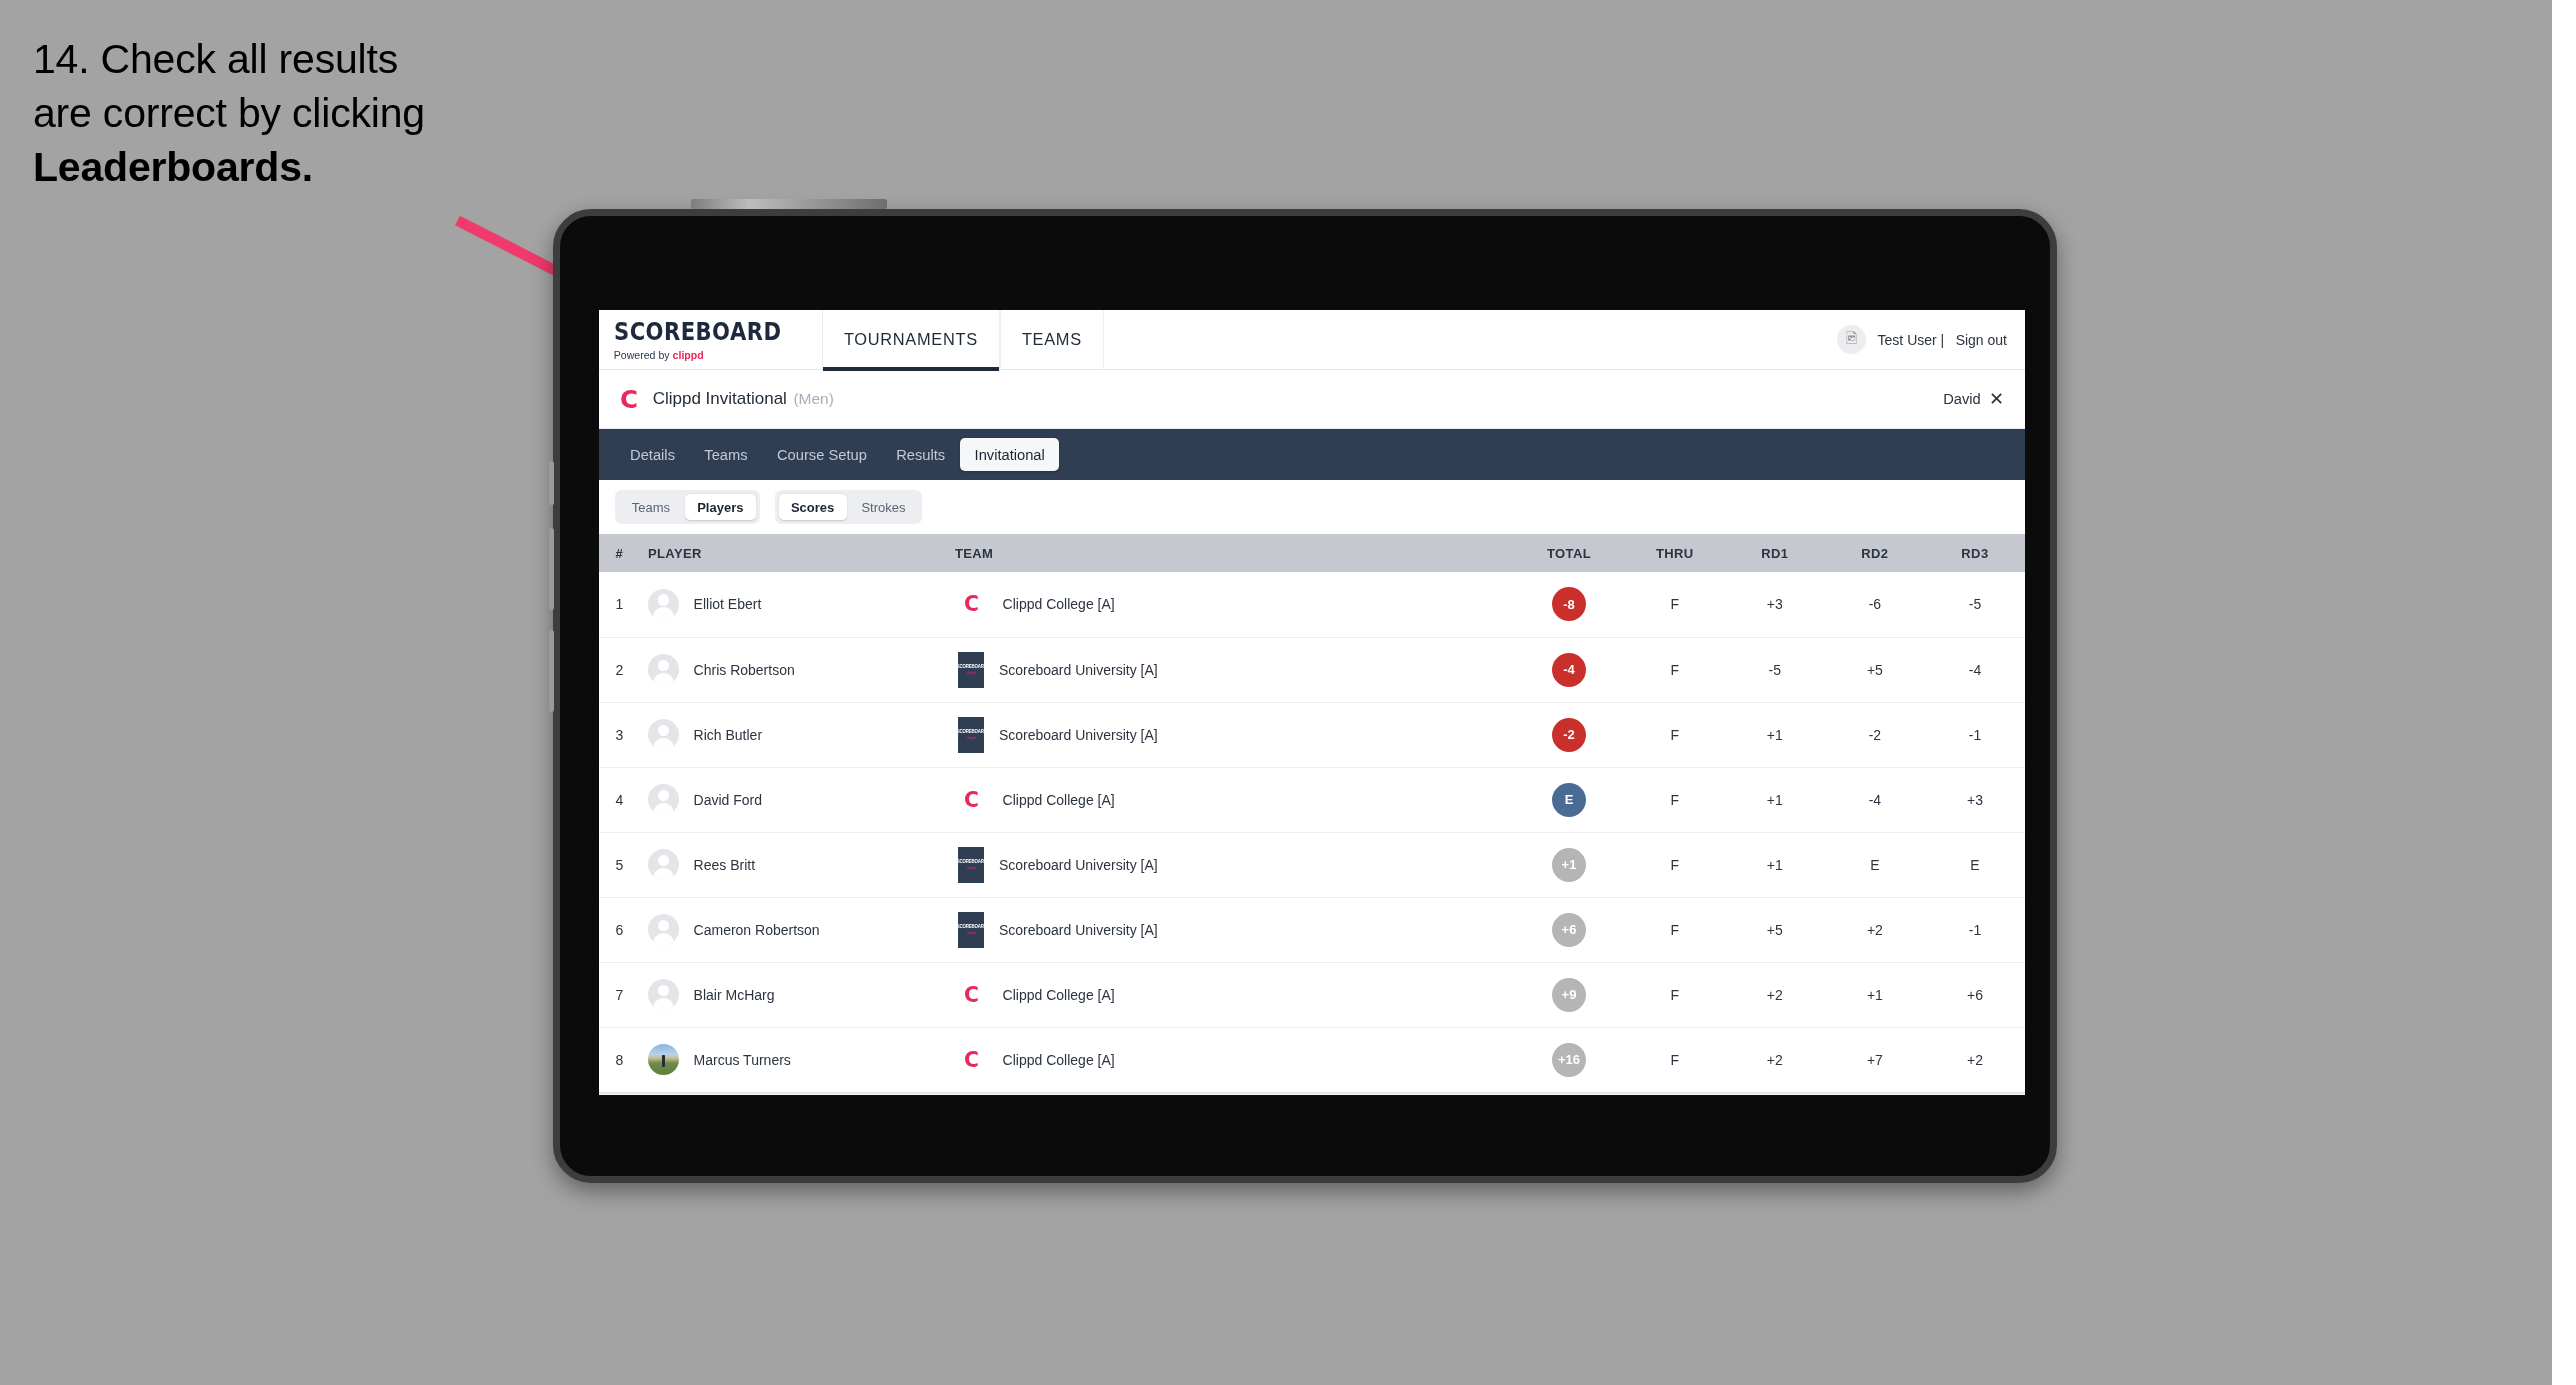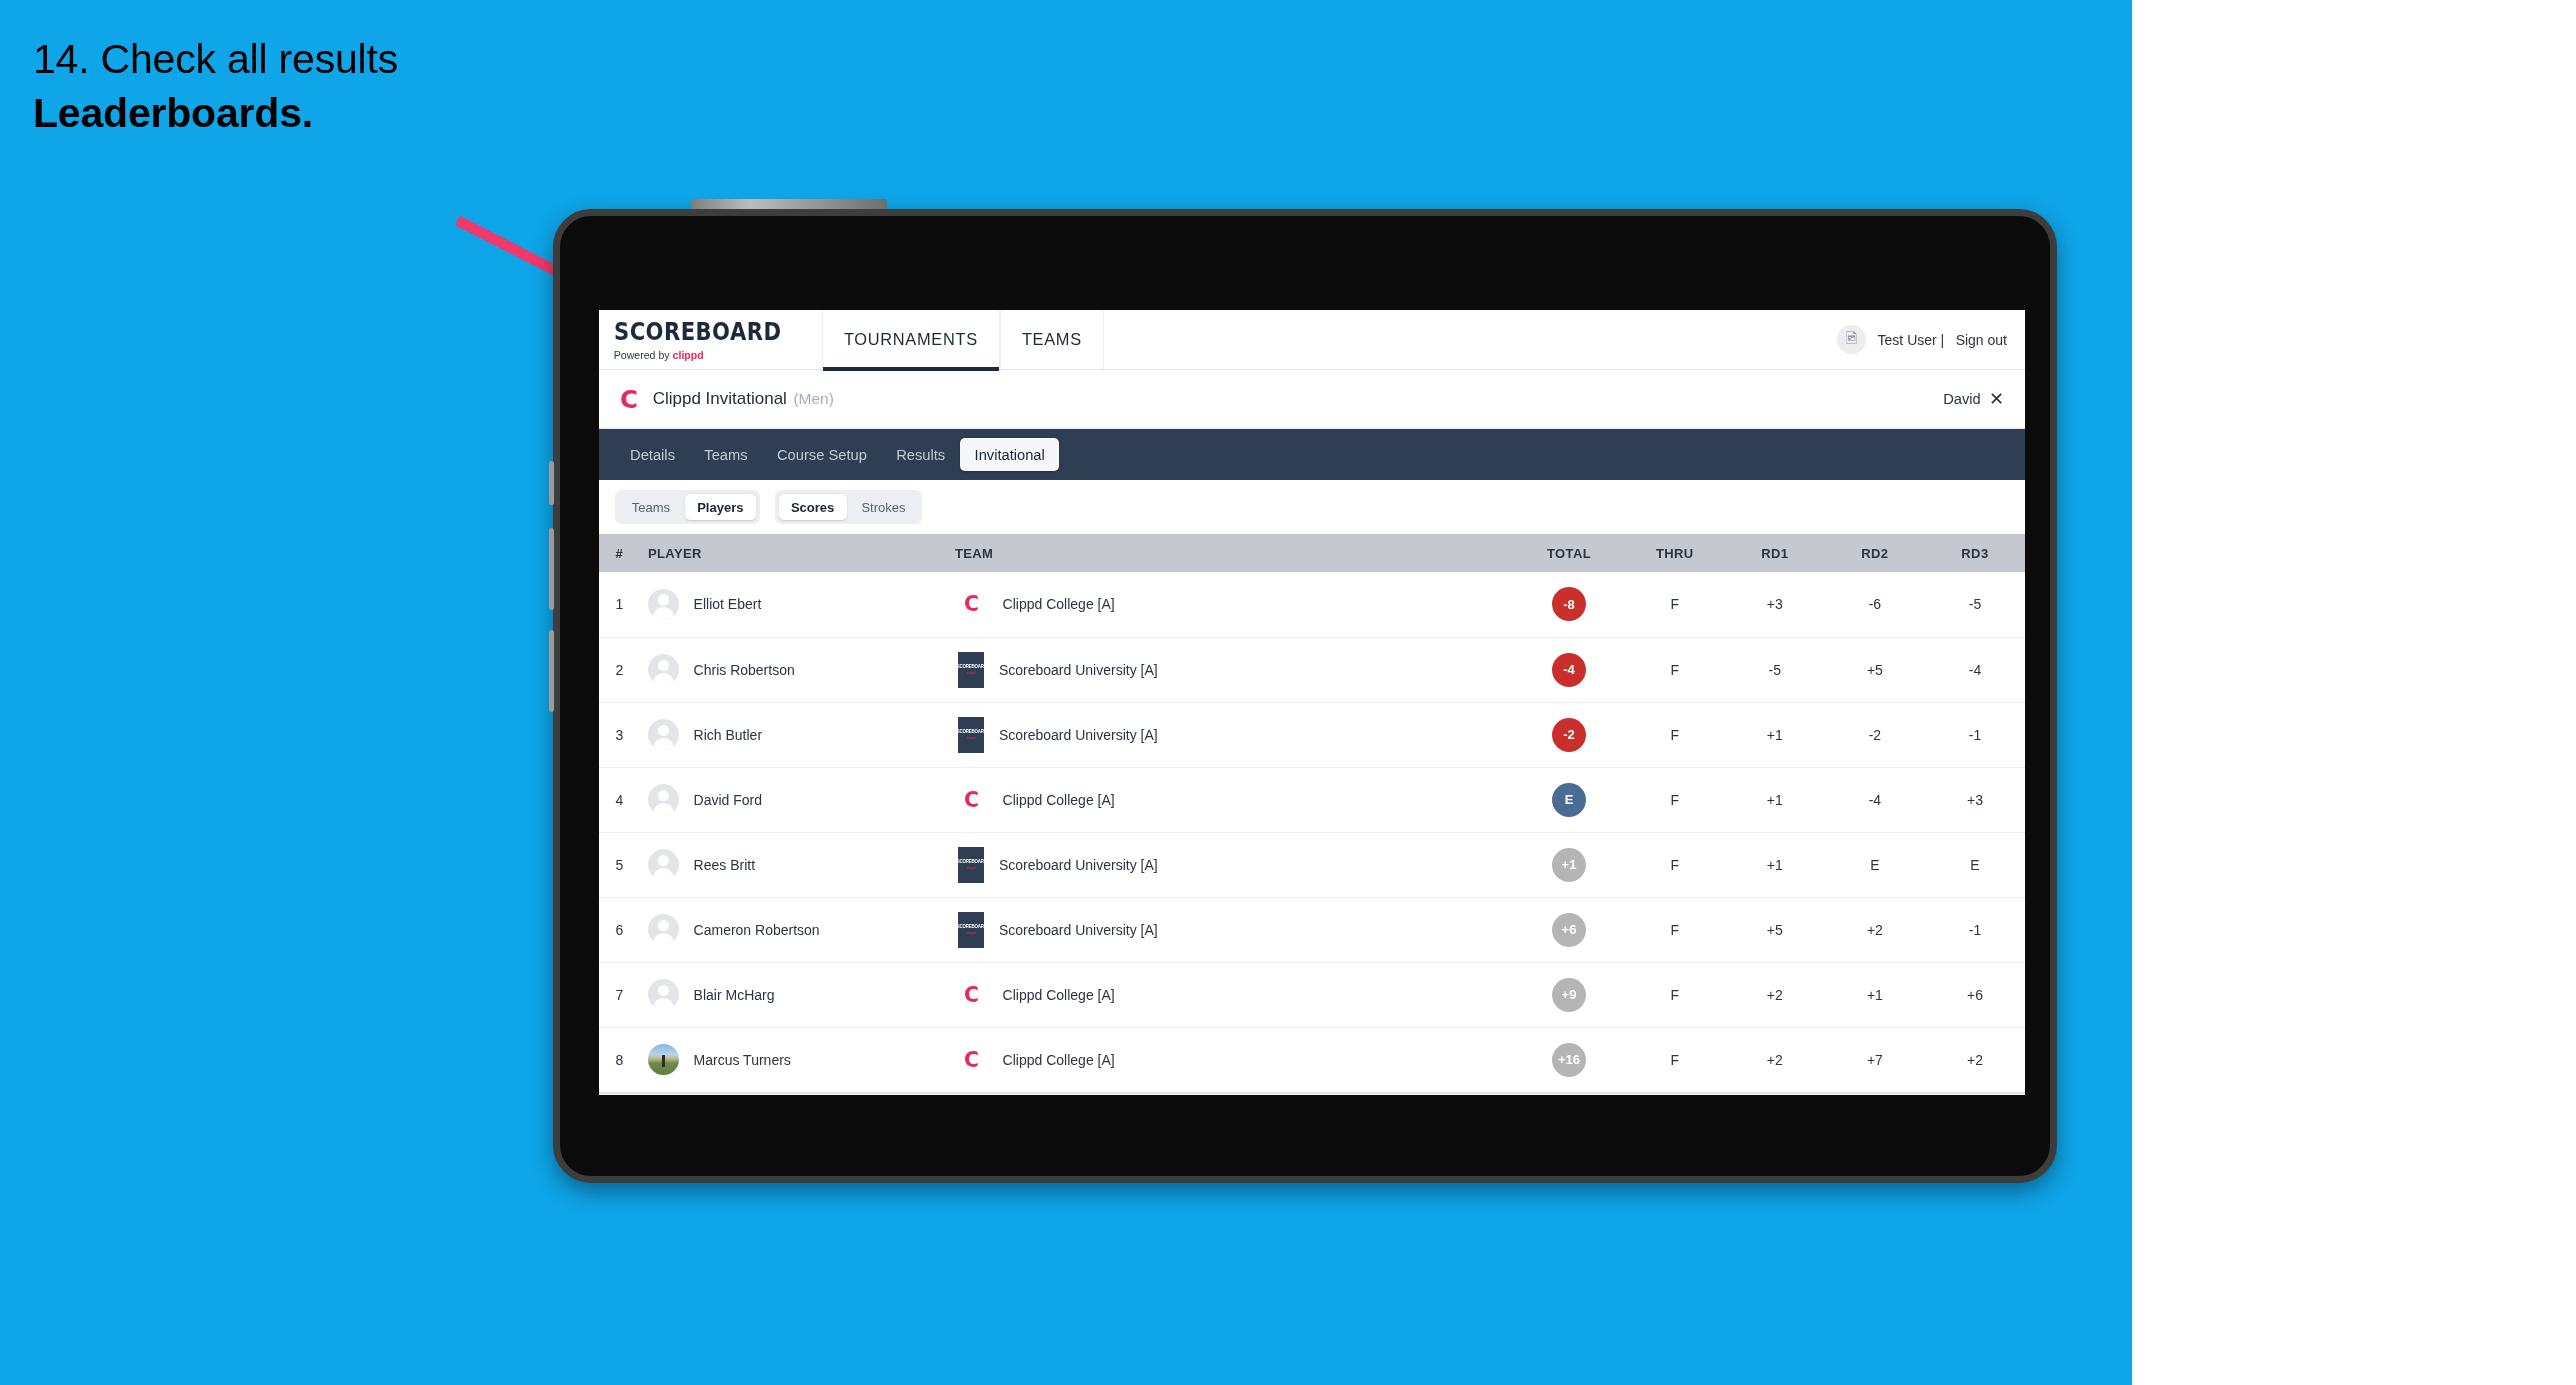--- a/index.html
+++ b/index.html
@@ -2,21 +2,21 @@
 <html style="font-size:13px"><head>
 <meta charset="utf-8">
 <style>
   * { box-sizing: border-box; margin: 0; padding: 0; }
   html, body {
     width: 2576px; height: 1386px;
     background: #ffffff;
     font-family: "Liberation Sans", sans-serif;
     overflow: hidden;
   }
-  .page { position: relative; width: 2132px; height: 1386px; background: #0ea5e9; }
+  .page { position: relative; width: 2552px; height: 1386px; background: #a3a3a3; }
 
   
   .caption {
     position: absolute; left: 33px; top: 39px;
     width: 654px;
     font-size: 41px; line-height: 1.0;
     color: #000;
     letter-spacing: -0.2px;
   }
   .caption .ln { display: block; margin-bottom: 13px; }
@@ -173,20 +173,21 @@
   .td-c { text-align:center; color:#36404d; }
   .table-foot { height: 21px; background:#f7f8f9; border-top:0.8px solid #e4e6ea; }
 </style>
 </head>
 <body>
 
 <div class="page">
 
   <div class="caption">
     <span class="ln">14. Check all results</span>
+    <span class="ln">are correct by clicking</span>
     <span class="ln bold">Leaderboards.</span>
   </div>
 
   <svg class="arrow-svg" viewBox="0 0 700 420">
     <defs>
       <marker id="ah" markerWidth="7" markerHeight="7" refX="3.2" refY="3.5" orient="auto">
         <path d="M0,0 L7,3.5 L0,7 z" fill="#ef3a6b"></path>
       </marker>
     </defs>
     <line x1="20" y1="25" x2="605" y2="325" stroke="#ef3a6b" stroke-width="13" marker-end="url(#ah)"></line>

